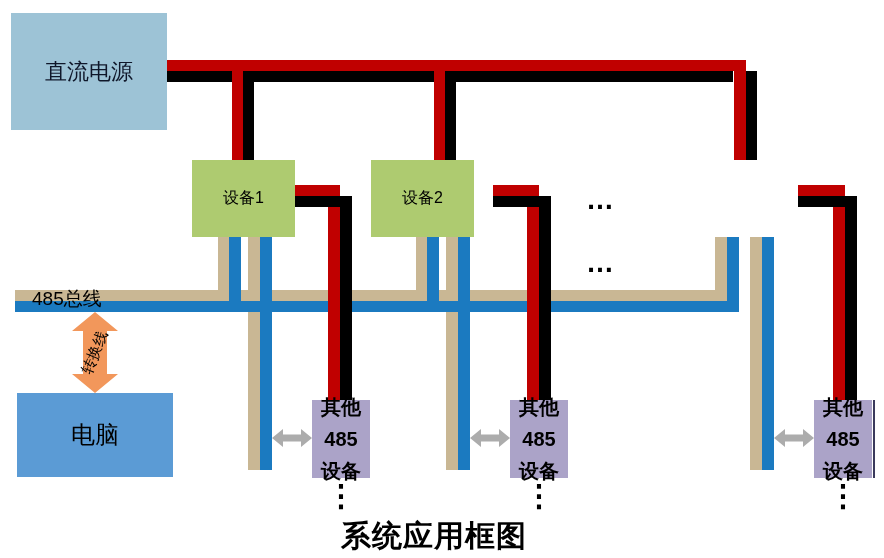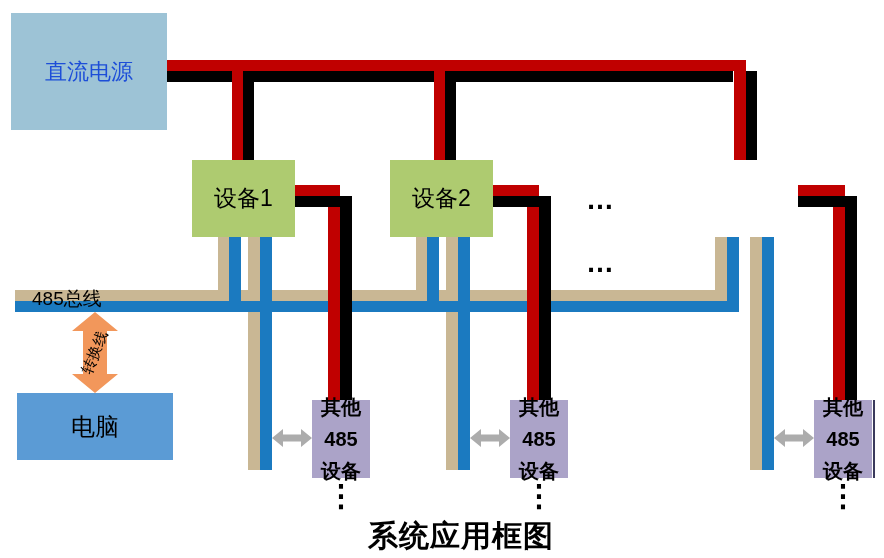--- a/index.html
+++ b/index.html
@@ -7,27 +7,27 @@
     position:relative;width:884px;height:558px;background:#ffffff;overflow:hidden;
     font-family:"Liberation Sans", sans-serif;color:#000;
   }
   .wire{position:absolute;}
   .red{background:var(--wire-red,#C00000);}
   .black{background:var(--wire-black,#000);}
   .tan{background:var(--wire-tan,#C9B794);}
   .blue{background:var(--wire-blue,#1B7AC0);}
   .box{position:absolute;display:flex;flex-direction:column;align-items:center;justify-content:center;text-align:center;}
   .power-box{left:11px;top:13px;width:156px;height:117px;background:var(--power-box,#9DC3D6);
-    color:#1d4ed8;font-size:22px;line-height:1.5;font-weight:500;}
-  .device-box{top:160px;height:77px;background:var(--device-box,#AECB70);font-size:23px;}
+    color:#0f172a;font-size:22px;line-height:1.5;font-weight:500;}
+  .device-box{top:160px;height:77px;background:var(--device-box,#AECB70);font-size:16px;}
   .other-box{top:400px;width:58px;height:78px;background:var(--other-box,#ABA3C8);font-size:20px;line-height:1.6;font-weight:bold;}
-  .computer-box{left:17px;top:393px;width:156px;height:67px;background:var(--computer-box,#5B9BD5);font-size:24px;}
+  .computer-box{left:17px;top:393px;width:156px;height:84px;background:var(--computer-box,#5B9BD5);font-size:24px;}
   .label{position:absolute;}
   .bus-label{left:32px;top:286px;font-size:19px;font-weight:500;}
-  .title{left:368px;top:516px;font-size:30px;font-weight:700;letter-spacing:1px;}
+  .title{left:341px;top:516px;font-size:30px;font-weight:700;letter-spacing:1px;}
   .h-ellipsis{width:44px;text-align:center;font-size:28px;font-weight:700;line-height:1;}
   .v-ellipsis{width:58px;text-align:center;font-size:30px;font-weight:700;line-height:1.05;}
   .arrow{position:absolute;}
   .converter-label{position:absolute;left:0;top:0;width:100%;height:100%;display:flex;
     align-items:center;justify-content:center;font-size:15px;transform:rotate(-68deg);}
   .thin-line{position:absolute;background:#3a3a5c;}
 </style>
 </head>
 <body>
 
@@ -76,21 +76,21 @@
   <div class="wire black" style="left:798px;top:196px;width:59px;height:11px"></div>
   <div class="wire black" style="left:845px;top:196px;width:12px;height:204px"></div>
 
   <div class="box power-box">
     <div>直流电源</div>
   </div>
 
   <div class="box device-box" style="left:192px;width:103px">
     <span>设备1</span>
   </div>
-  <div class="box device-box" style="left:390px;width:103px">
+  <div class="box device-box" style="left:371px;width:103px">
     <span>设备2</span>
   </div>
 
   <div class="box other-box" style="left:312px">
     <div>其他</div>
     <div>485</div>
     <div>设备</div>
   </div>
   <div class="box other-box" style="left:510px">
     <div>其他</div>

